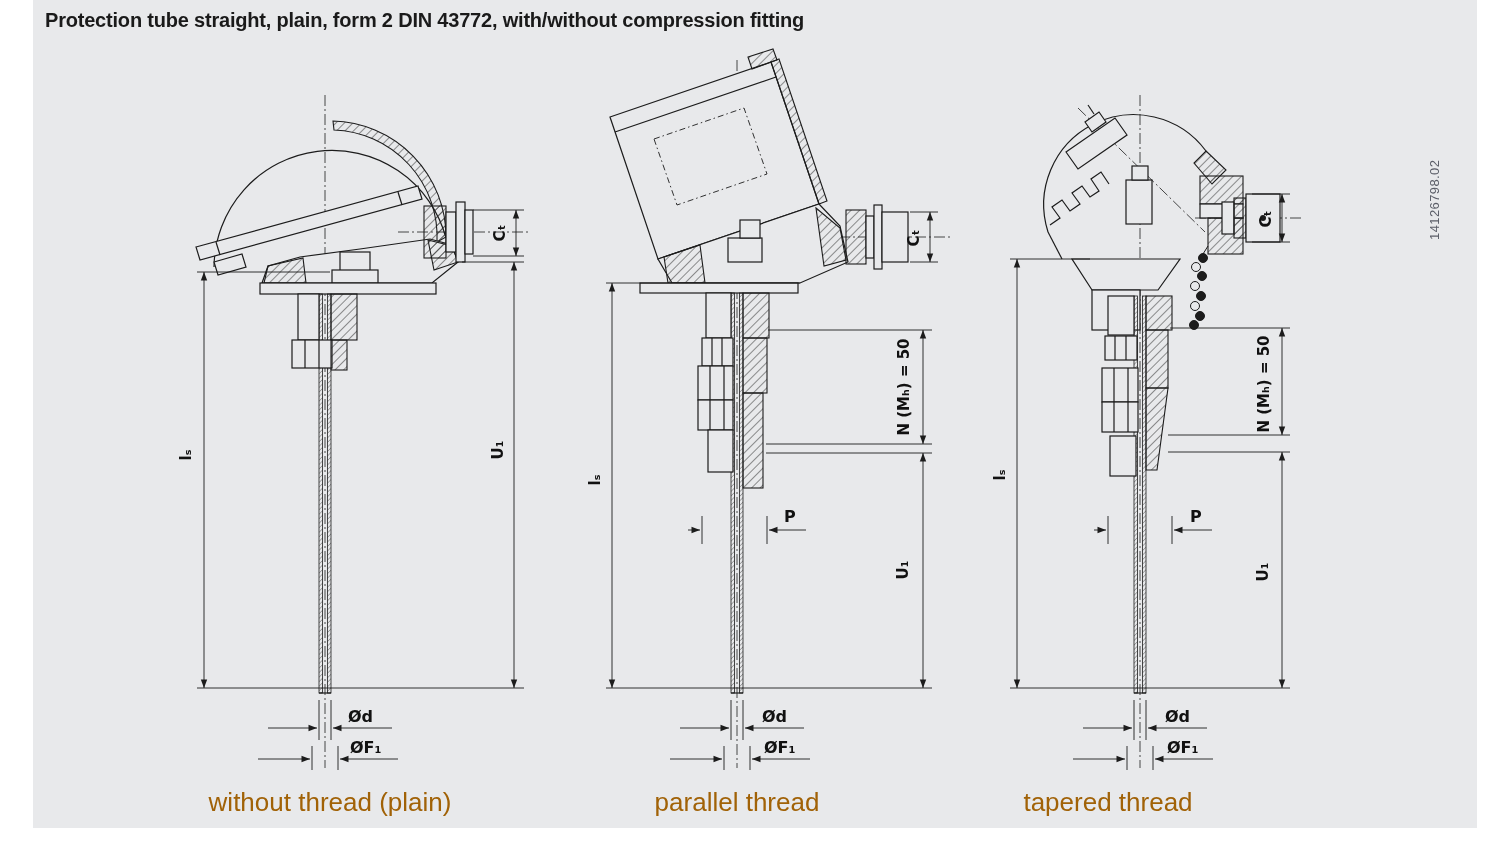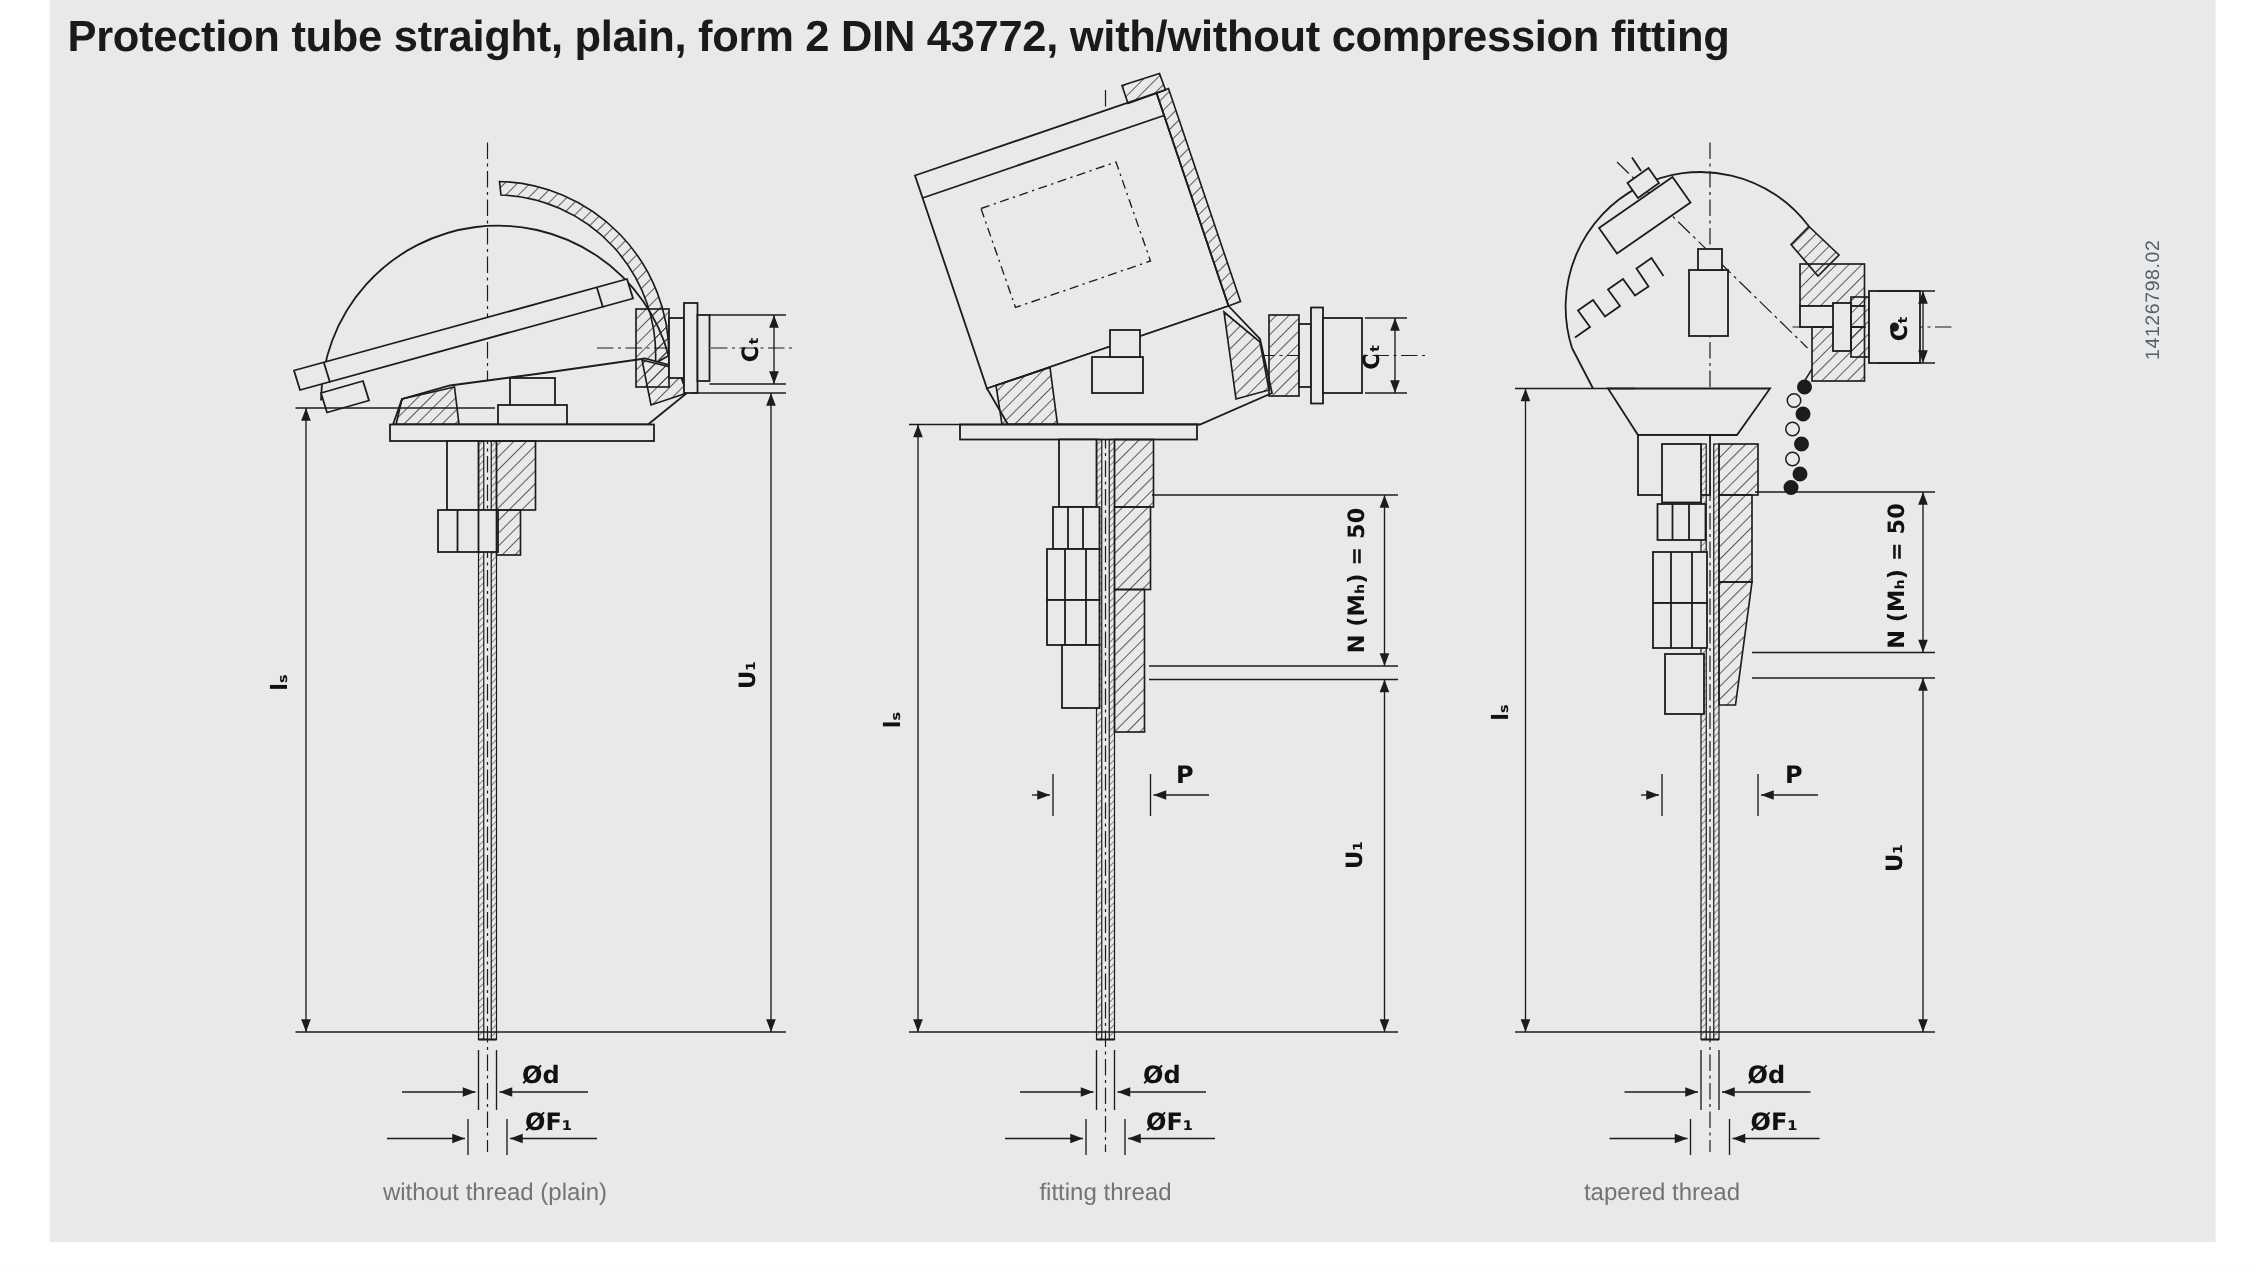--- a/index.html
+++ b/index.html
@@ -1,19 +1,19 @@
 <!DOCTYPE html>
 <html><head>
 <meta charset="utf-8">
 <style>
   html,body{margin:0;padding:0;background:#ffffff;width:1500px;height:845px;overflow:hidden;
     font-family:"Liberation Sans",sans-serif;}
   .panel{position:absolute;left:33px;top:0;width:1444px;height:828px;background:#e8e9eb;}
-  .page-title{position:absolute;left:45px;top:9px;font-size:29px;font-weight:bold;color:#1a1a1a;letter-spacing:-0.2px;}
-  .caption{position:absolute;top:787px;transform:translateX(-50%);font-size:16px;color:#737373;white-space:nowrap;}
+  .page-title{position:absolute;left:45px;top:9px;font-size:20px;font-weight:bold;color:#1a1a1a;letter-spacing:-0.2px;}
+  .caption{position:absolute;top:787px;transform:translateX(-50%);font-size:26px;color:#a16207;white-space:nowrap;}
   .cap1{left:330px;} .cap2{left:737px;} .cap3{left:1108px;}
   .doc-number{position:absolute;left:1427px;top:110px;height:130px;writing-mode:vertical-rl;
     transform:rotate(180deg);font-size:13px;color:#5b5e68;letter-spacing:0.4px;}
   svg.drawing{position:absolute;left:0;top:0;}
   .ln{fill:none;stroke:#1c1c1c;stroke-width:1.2px;}
   .fw{fill:#e8e9eb;stroke:#1c1c1c;stroke-width:1.2px;}
   .fh{fill:url(#h1);stroke:#1c1c1c;stroke-width:1.1px;}
   .fd{fill:url(#h2);stroke:#1c1c1c;stroke-width:0.8px;}
   .cl{fill:none;stroke:#1c1c1c;stroke-width:0.8px;stroke-dasharray:11 3 2 3;}
   .dsh{fill:none;stroke:#1c1c1c;stroke-width:0.9px;stroke-dasharray:6 3 1.5 3;}
@@ -274,15 +274,15 @@
     <text class="dt" x="1269" y="384" transform="rotate(-90 1269 384)">N (Mₕ) = 50</text>
     <text class="dt" x="1268" y="572" transform="rotate(-90 1268 572)">U₁</text>
     <text class="dt" x="1271" y="219" transform="rotate(-90 1271 219)">Cₜ</text>
     <text class="dt2" x="1190" y="522">P</text>
     <text class="dt2" x="1165" y="722">Ød</text>
     <text class="dt2" x="1167" y="753">ØF₁</text>
   </g>
 </svg>
 
 <div class="caption cap1">without thread (plain)</div>
-<div class="caption cap2">fitting thread</div>
+<div class="caption cap2">parallel thread</div>
 <div class="caption cap3">tapered thread</div>
 <div class="doc-number">14126798.02</div>
 
 </body></html>

